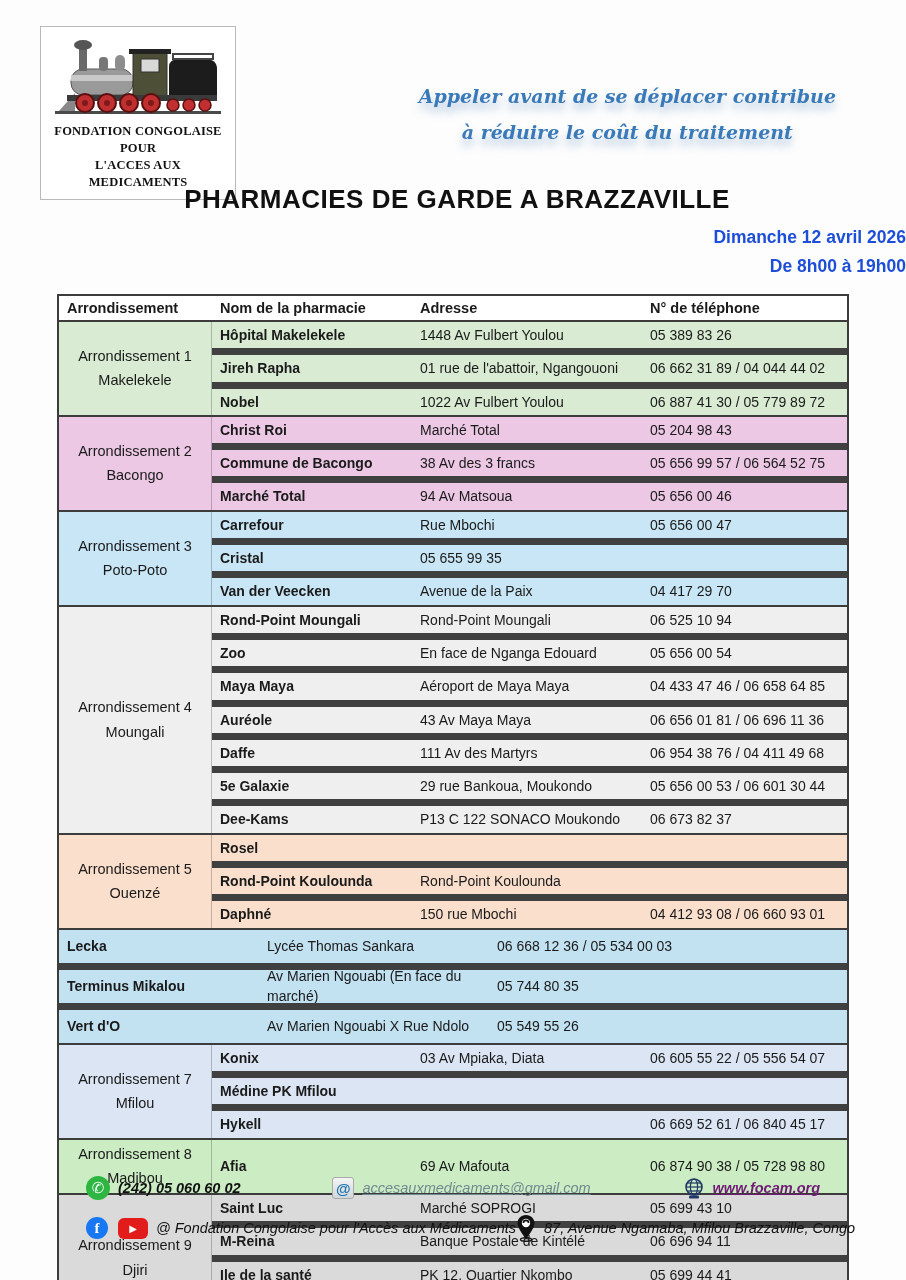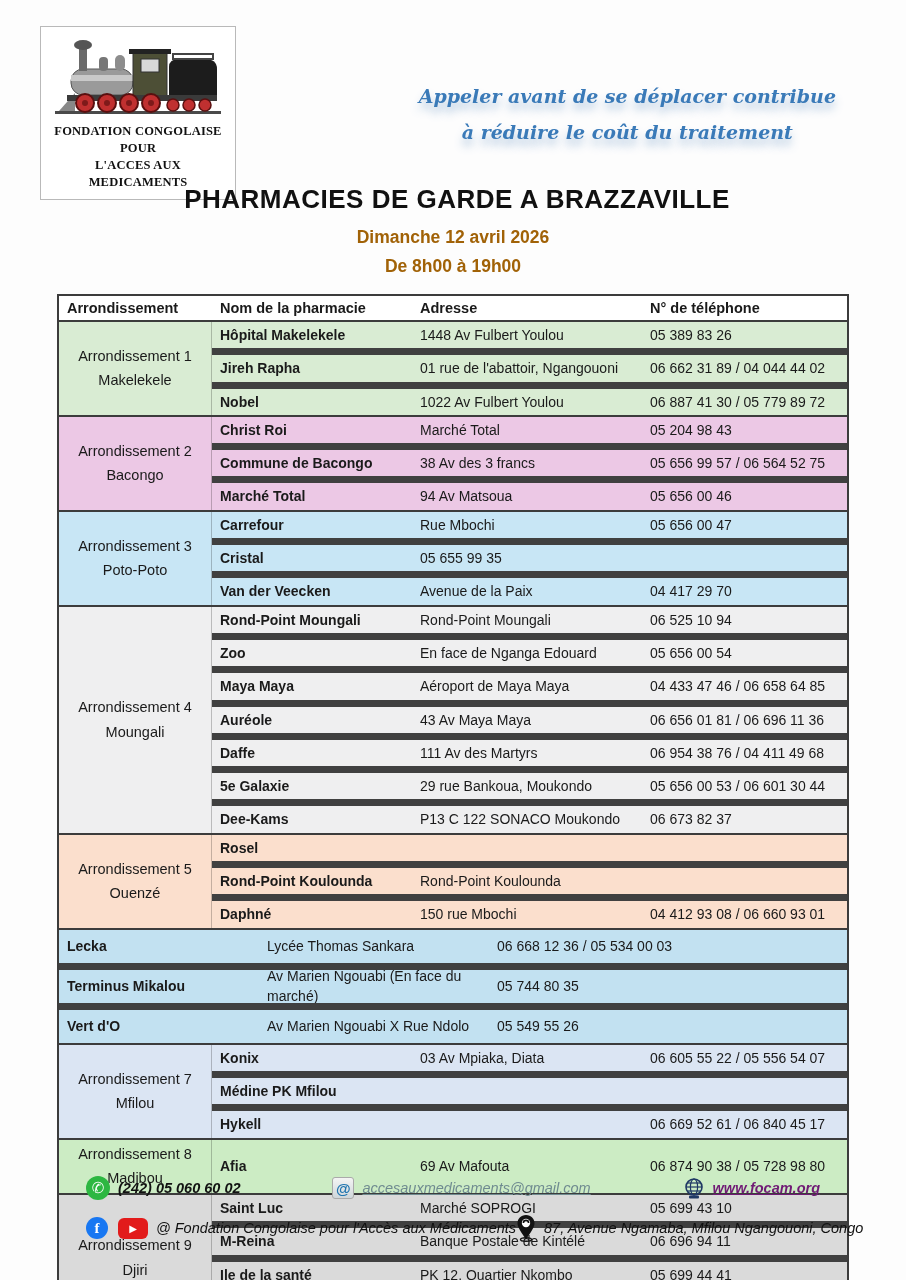--- a/index.html
+++ b/index.html
@@ -13,21 +13,21 @@
   .header { display:flex; justify-content:space-between; align-items:flex-start; padding:26px 60px 0 40px; height:162px; }
   .logo-box { width:196px; border:1px solid #b9b9b9; padding:4px 6px 8px 6px; text-align:center; background:#fff; }
   .logo-box svg { display:block; margin:0 auto; }
   .logo-text { font-family:"Liberation Serif", serif; font-weight:700; font-size:12.5px; letter-spacing:.2px; color:#111; line-height:1.35; }
   .slogan { margin-top:52px; margin-right:10px; text-align:center;
     font-family:"DejaVu Serif", serif; font-style:italic; font-weight:700;
     color:#3a7ab8; font-size:19px; line-height:1.9;
     text-shadow:0 7px 8px rgba(90,140,190,.45); }
   
   .title { text-align:center; font-size:26px; font-weight:700; letter-spacing:.5px; margin-top:22px; color:#111;padding-left:8px; }
-  .subtitle { text-align:center; font-size:17.5px; font-weight:700; margin-top:12px; color:#a16207; }
+  .subtitle { text-align:right; font-size:17.5px; font-weight:700; margin-top:12px; color:#1d4ed8; }
   .subtitle + .subtitle { margin-top:8px; }
   
   .gtable { width:792px; margin:17px auto 0 auto; border:2px solid #3c3c3c; background:#fff; }
   .thead { display:flex; background:#fff; }
   .th { padding:4px 8px; font-weight:700; font-size:14.5px; }
   .th.c0 { width:153px; }
   .th.c1 { width:200px; }
   .th.c2 { width:230px; }
   .th.c3 { flex:1; }
   .group { display:flex; border-top:2px solid #3c3c3c; }
@@ -380,18 +380,18 @@
       </div>
       <div class="f-item">
         <span class="icn">
           <svg width="20" height="28" viewBox="0 0 20 28">
             <path d="M10 1 C4.8 1 1.5 4.8 1.5 9.2 c0 4.6 5 10.5 7.4 14.6 l1.1 1.9 1.1-1.9 c2.4-4.1 7.4-10 7.4-14.6 C18.5 4.8 15.2 1 10 1 z" fill="#111"></path>
             <circle cx="10" cy="9" r="4.2" fill="#fff"></circle>
             <path d="M10 5.6 a3.4 3.4 0 0 1 3.4 3.4 h-1.6 a1.8 1.8 0 0 0 -3.6 0 H6.6 A3.4 3.4 0 0 1 10 5.6 z" fill="#111"></path>
             <ellipse cx="10" cy="25.5" rx="5.5" ry="1.8" fill="none" stroke="#111" stroke-width="1.4"></ellipse>
           </svg>
         </span>
-        <span class="txt">87, Avenue Ngamaba, Mfilou Ngangouoni, Congo</span>
+        <span class="txt">87, Avenue Ngamaba, Mfilou Brazzaville, Congo</span>
       </div>
     </div>
   </div>
 
 </div>
 
 </body></html>

